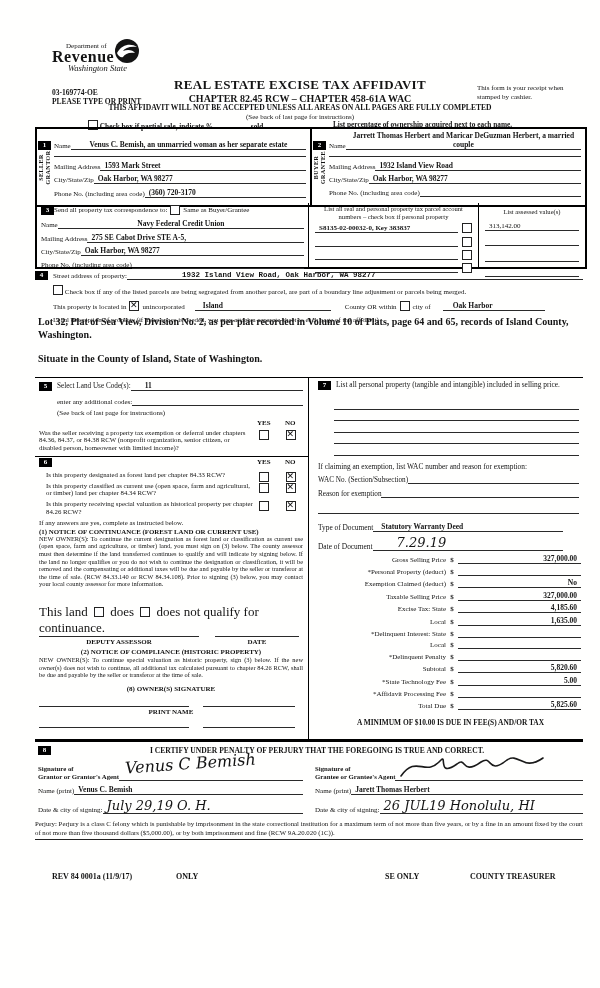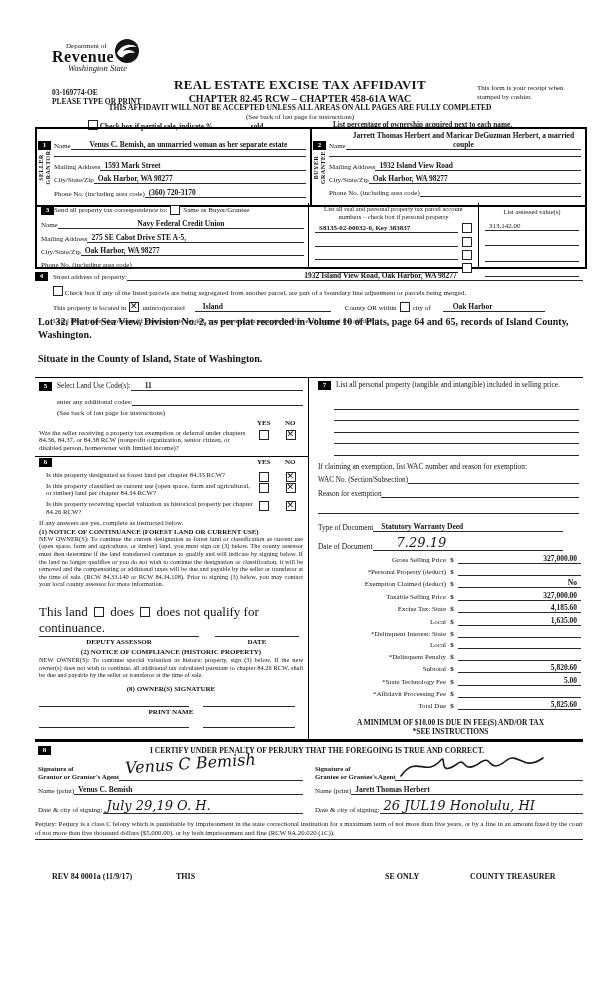--- a/index.html
+++ b/index.html
@@ -219,21 +219,21 @@
       <div class="prow" style="margin-top:6.5px;">
         <span class="fill"></span>
       </div>
     </div>
   </div>
 
   <div class="abs" style="left:35px;top:271px;width:548px;">
     <div class="frow">
       <span class="badge">4</span>
       <span class="lbl" style="margin-left:5px;">Street address of property:</span>
-      <span class="fill val ctr" style="text-align:center;padding-left:55px;">1932 Island View Road, Oak Harbor, WA  98277</span>
+      <span class="fill val ctr" style="text-align:left;padding-left:55px;font-family:Liberation Mono, monospace;">1932 Island View Road, Oak Harbor, WA  98277</span>
     </div>
     <div style="margin-top:5px;font-size:7px;margin-left:18px;">
       <span class="cb"></span>
       <span>Check box if any of the listed parcels are being segregated from another parcel, are part of a boundary line adjustment or parcels being merged.</span>
     </div>
     <div style="margin-top:5px;font-size:7px;display:flex;align-items:flex-end;">
       <span style="margin-left:18px;">This property is located in</span>
       <span class="cb checked" style="margin:0 3px;"></span>
       <span>unincorporated</span>
       <span class="line val" style="width:128px;margin-left:10px;padding-left:8px;">Island</span>
@@ -426,21 +426,20 @@
             <span class="mfill"></span>
           </div>
         <div class="mrow">
             <span class="mlabel">Total Due</span>
             <span class="mdollar">$</span>
             <span class="mfill">5,825.60</span>
           </div>
       </div>
 
       <div class="b ctr" style="font-size:7.4px;margin-top:8px;">A MINIMUM OF $10.00 IS DUE IN FEE(S) AND/OR TAX</div>
-      <div class="b ctr" style="font-size:7.4px;">*SEE INSTRUCTIONS</div>
     </div>
   </div>
 
   <div class="sec8">
     <div style="display:flex;align-items:center;margin-top:4px;">
       <span class="badge" style="margin-left:3px;">8</span>
       <span class="b ctr" style="flex:1;font-size:7.6px;">I CERTIFY UNDER PENALTY OF PERJURY THAT THE FOREGOING IS TRUE AND CORRECT.</span>
     </div>
 
     <div style="display:flex;margin-top:3px;">
@@ -485,18 +484,18 @@
           <span class="lbl">Date &amp; city of signing:</span>
           <span class="fill hand" style="font-size:13px;white-space:nowrap;">26 JUL19      Honolulu, HI</span>
         </div>
       </div>
     </div>
 
     <div class="smallp" style="margin-top:5px;font-size:6.8px;line-height:9px;padding-bottom:2px;border-bottom:1px solid #222;">Perjury:  Perjury is a class C felony which is punishable by imprisonment in the state correctional institution for a maximum term of not more than five years, or by a fine in an amount fixed by the court of not more than five thousand dollars ($5,000.00), or by both imprisonment and fine (RCW 9A.20.020 (1C)).</div>
   </div>
 
   <div class="abs foot" style="left:52px;top:872px;">REV 84 0001a (11/9/17)</div>
-  <div class="abs foot" style="left:176px;top:872px;">THIS</div>
+  <div class="abs foot" style="left:176px;top:872px;">ONLY</div>
   <div class="abs foot" style="left:385px;top:872px;">SE ONLY</div>
   <div class="abs foot" style="left:470px;top:872px;">COUNTY TREASURER</div>
 
 
 </div>
 
 </body></html>

